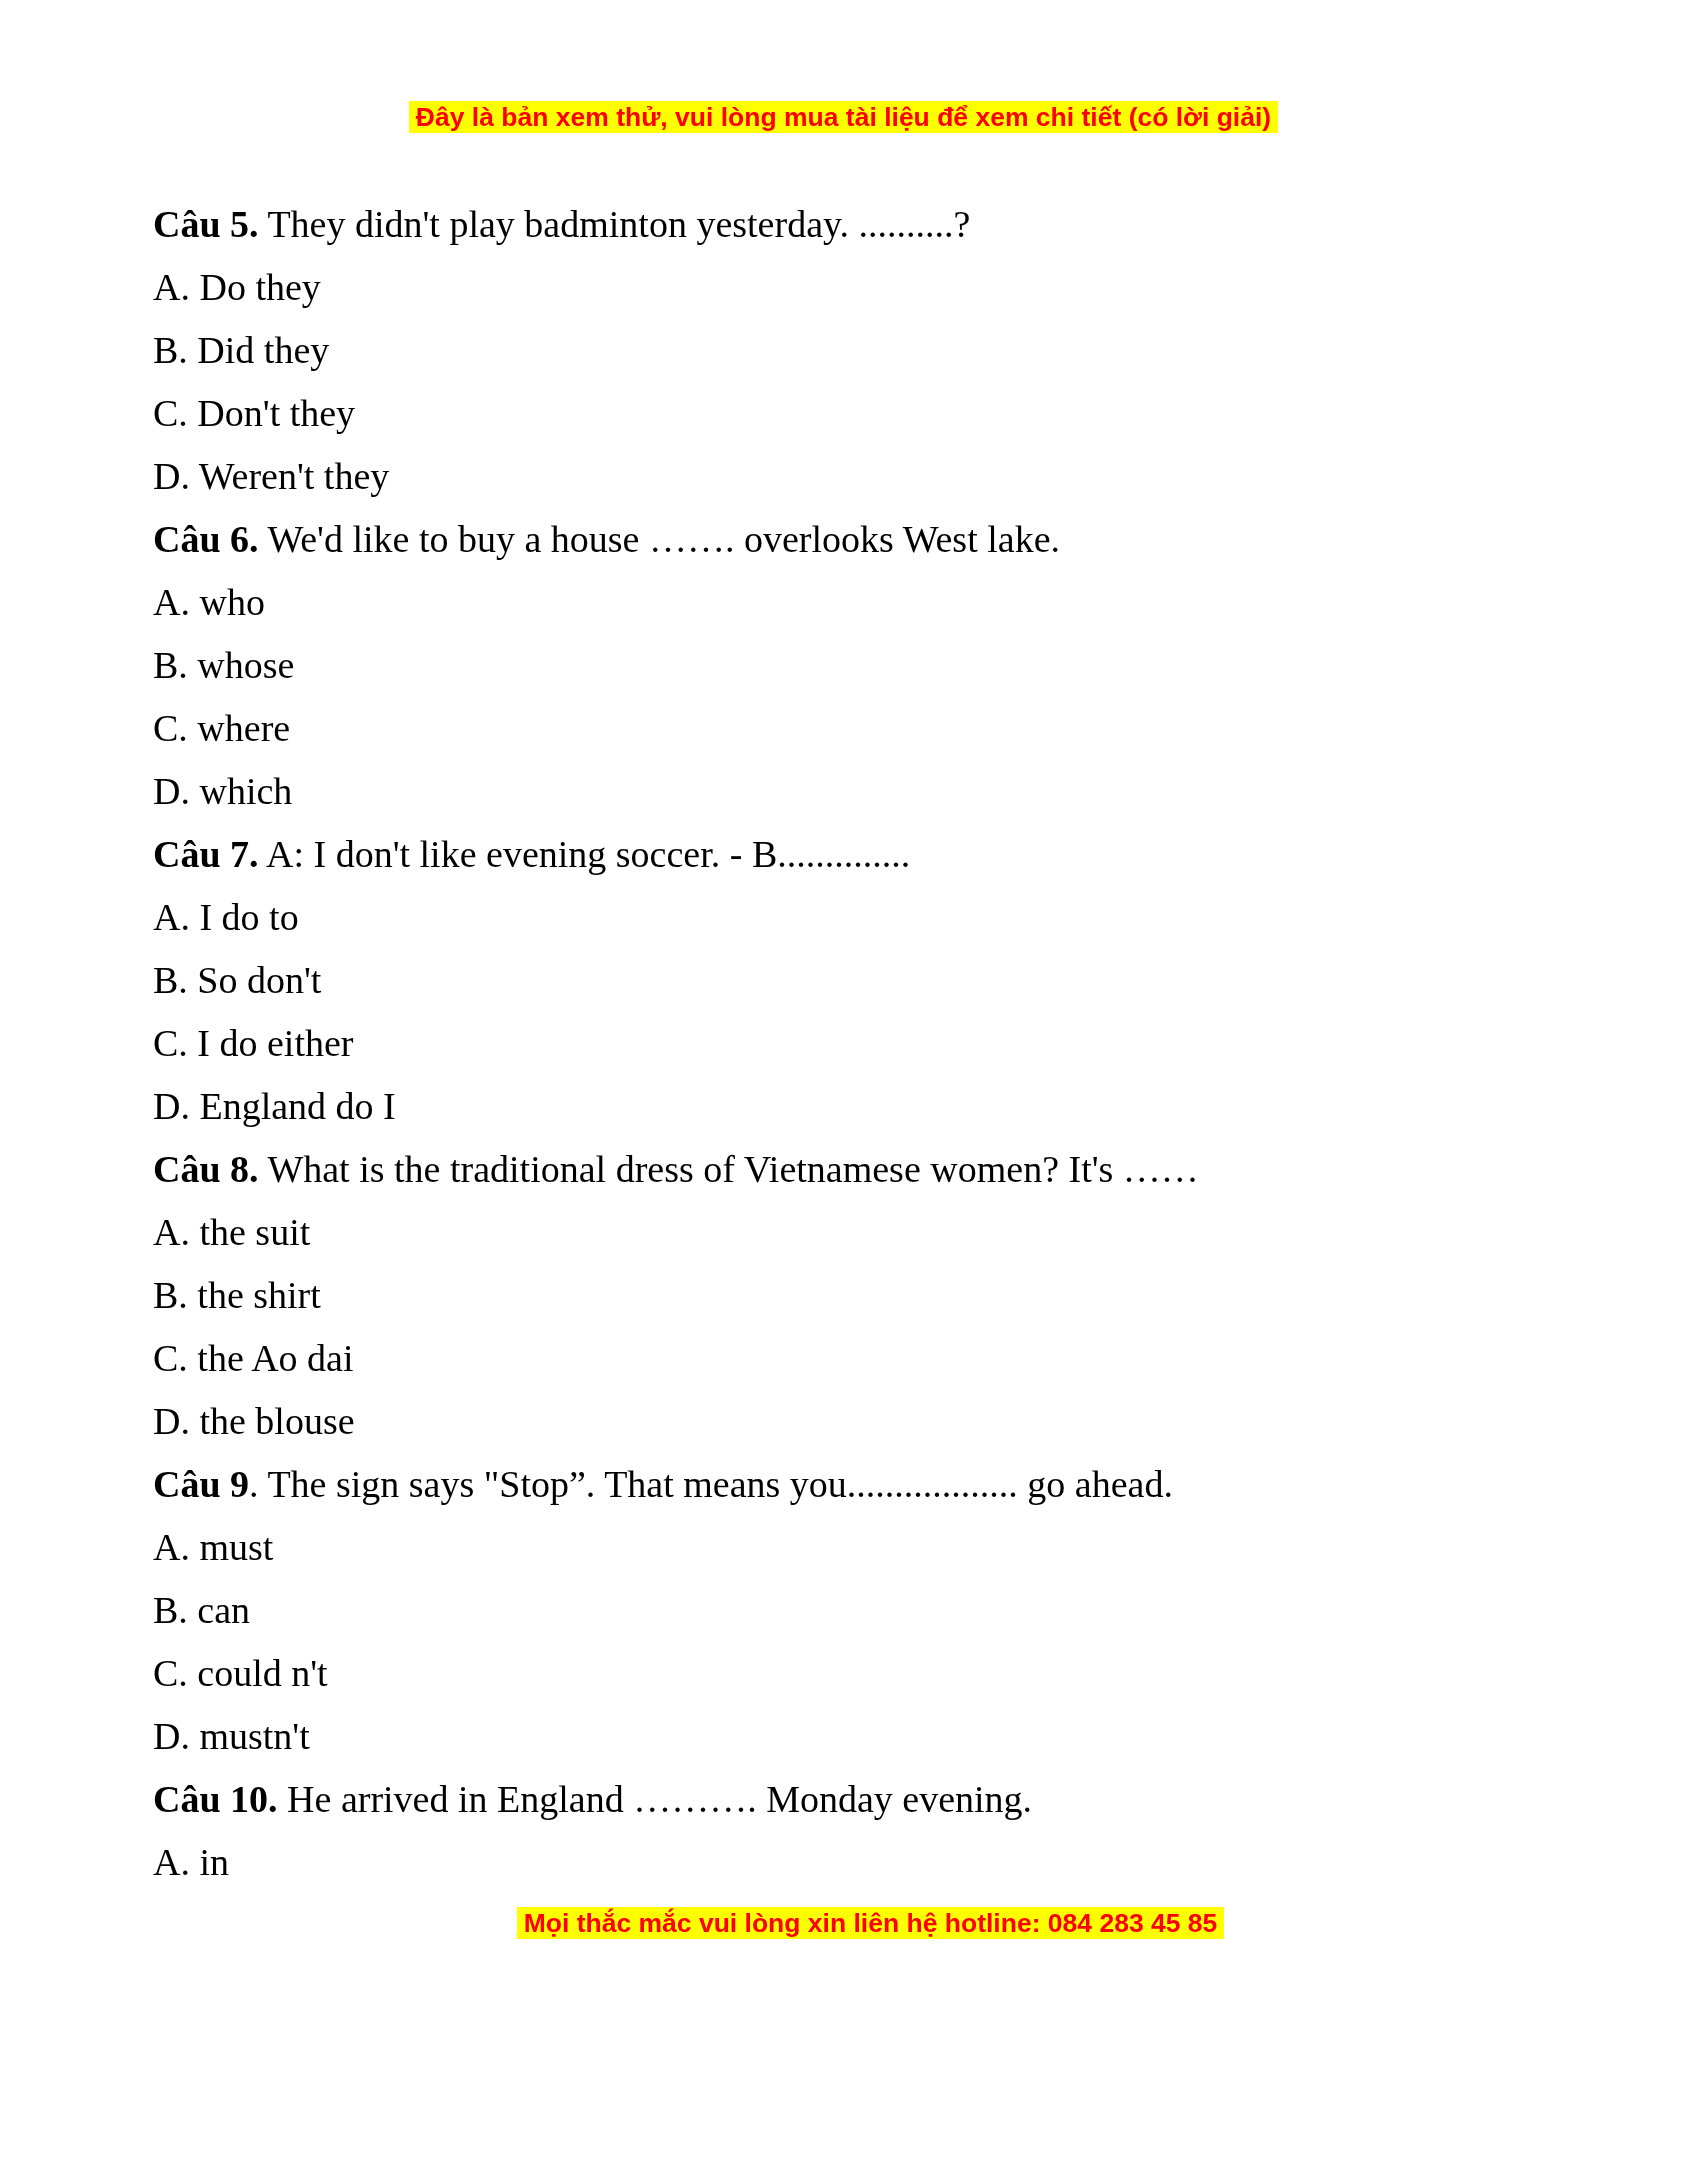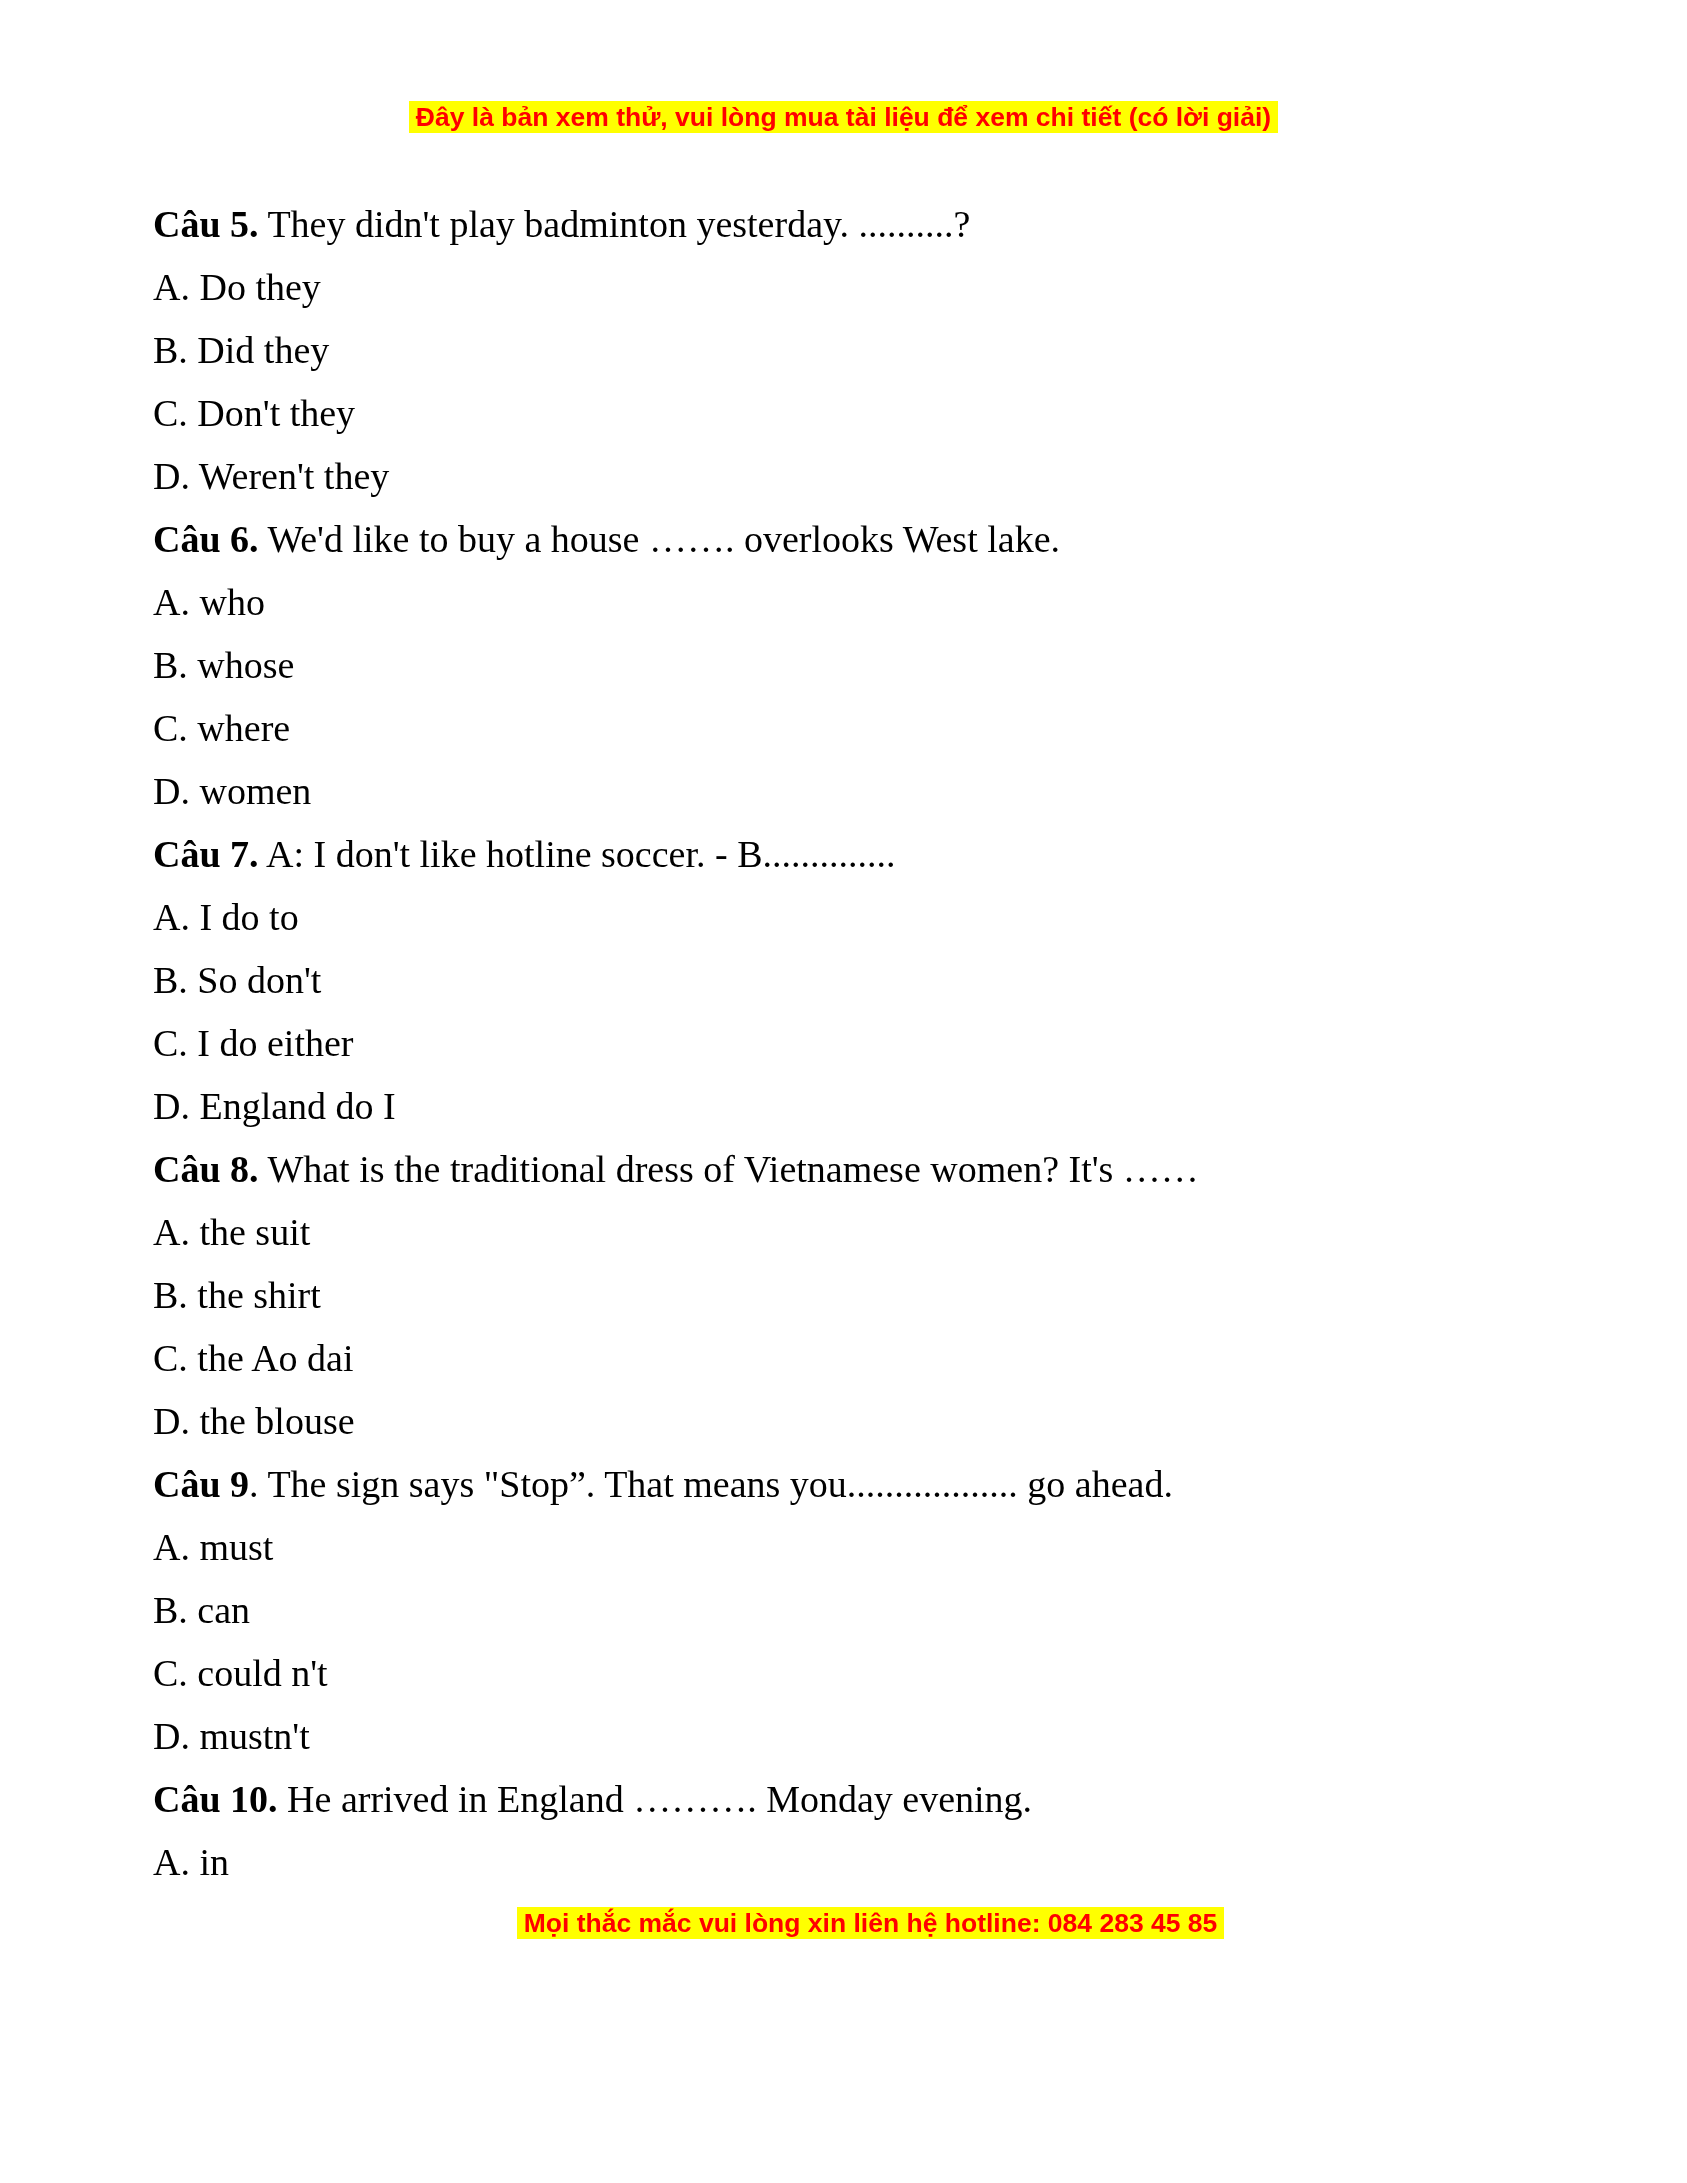--- a/index.html
+++ b/index.html
@@ -66,25 +66,25 @@
       <p>B. Did they</p>
       <p>C. Don't they</p>
       <p>D. Weren't they</p>
     </div>
 
     <div>
       <p><span class="q-label">Câu 6.</span><span> We'd like to buy a house ……. overlooks West lake.</span></p>
       <p>A. who</p>
       <p>B. whose</p>
       <p>C. where</p>
-      <p>D. women</p>
+      <p>D. which</p>
     </div>
 
     <div>
-      <p><span class="q-label">Câu 7.</span><span> A: I don't like hotline soccer. - B..............</span></p>
+      <p><span class="q-label">Câu 7.</span><span> A: I don't like evening soccer. - B..............</span></p>
       <p>A. I do to</p>
       <p>B. So don't</p>
       <p>C. I do either</p>
       <p>D. England do I</p>
     </div>
 
     <div>
       <p><span class="q-label">Câu 8.</span><span> What is the traditional dress of Vietnamese women? It's ……</span></p>
       <p>A. the suit</p>
       <p>B. the shirt</p>

